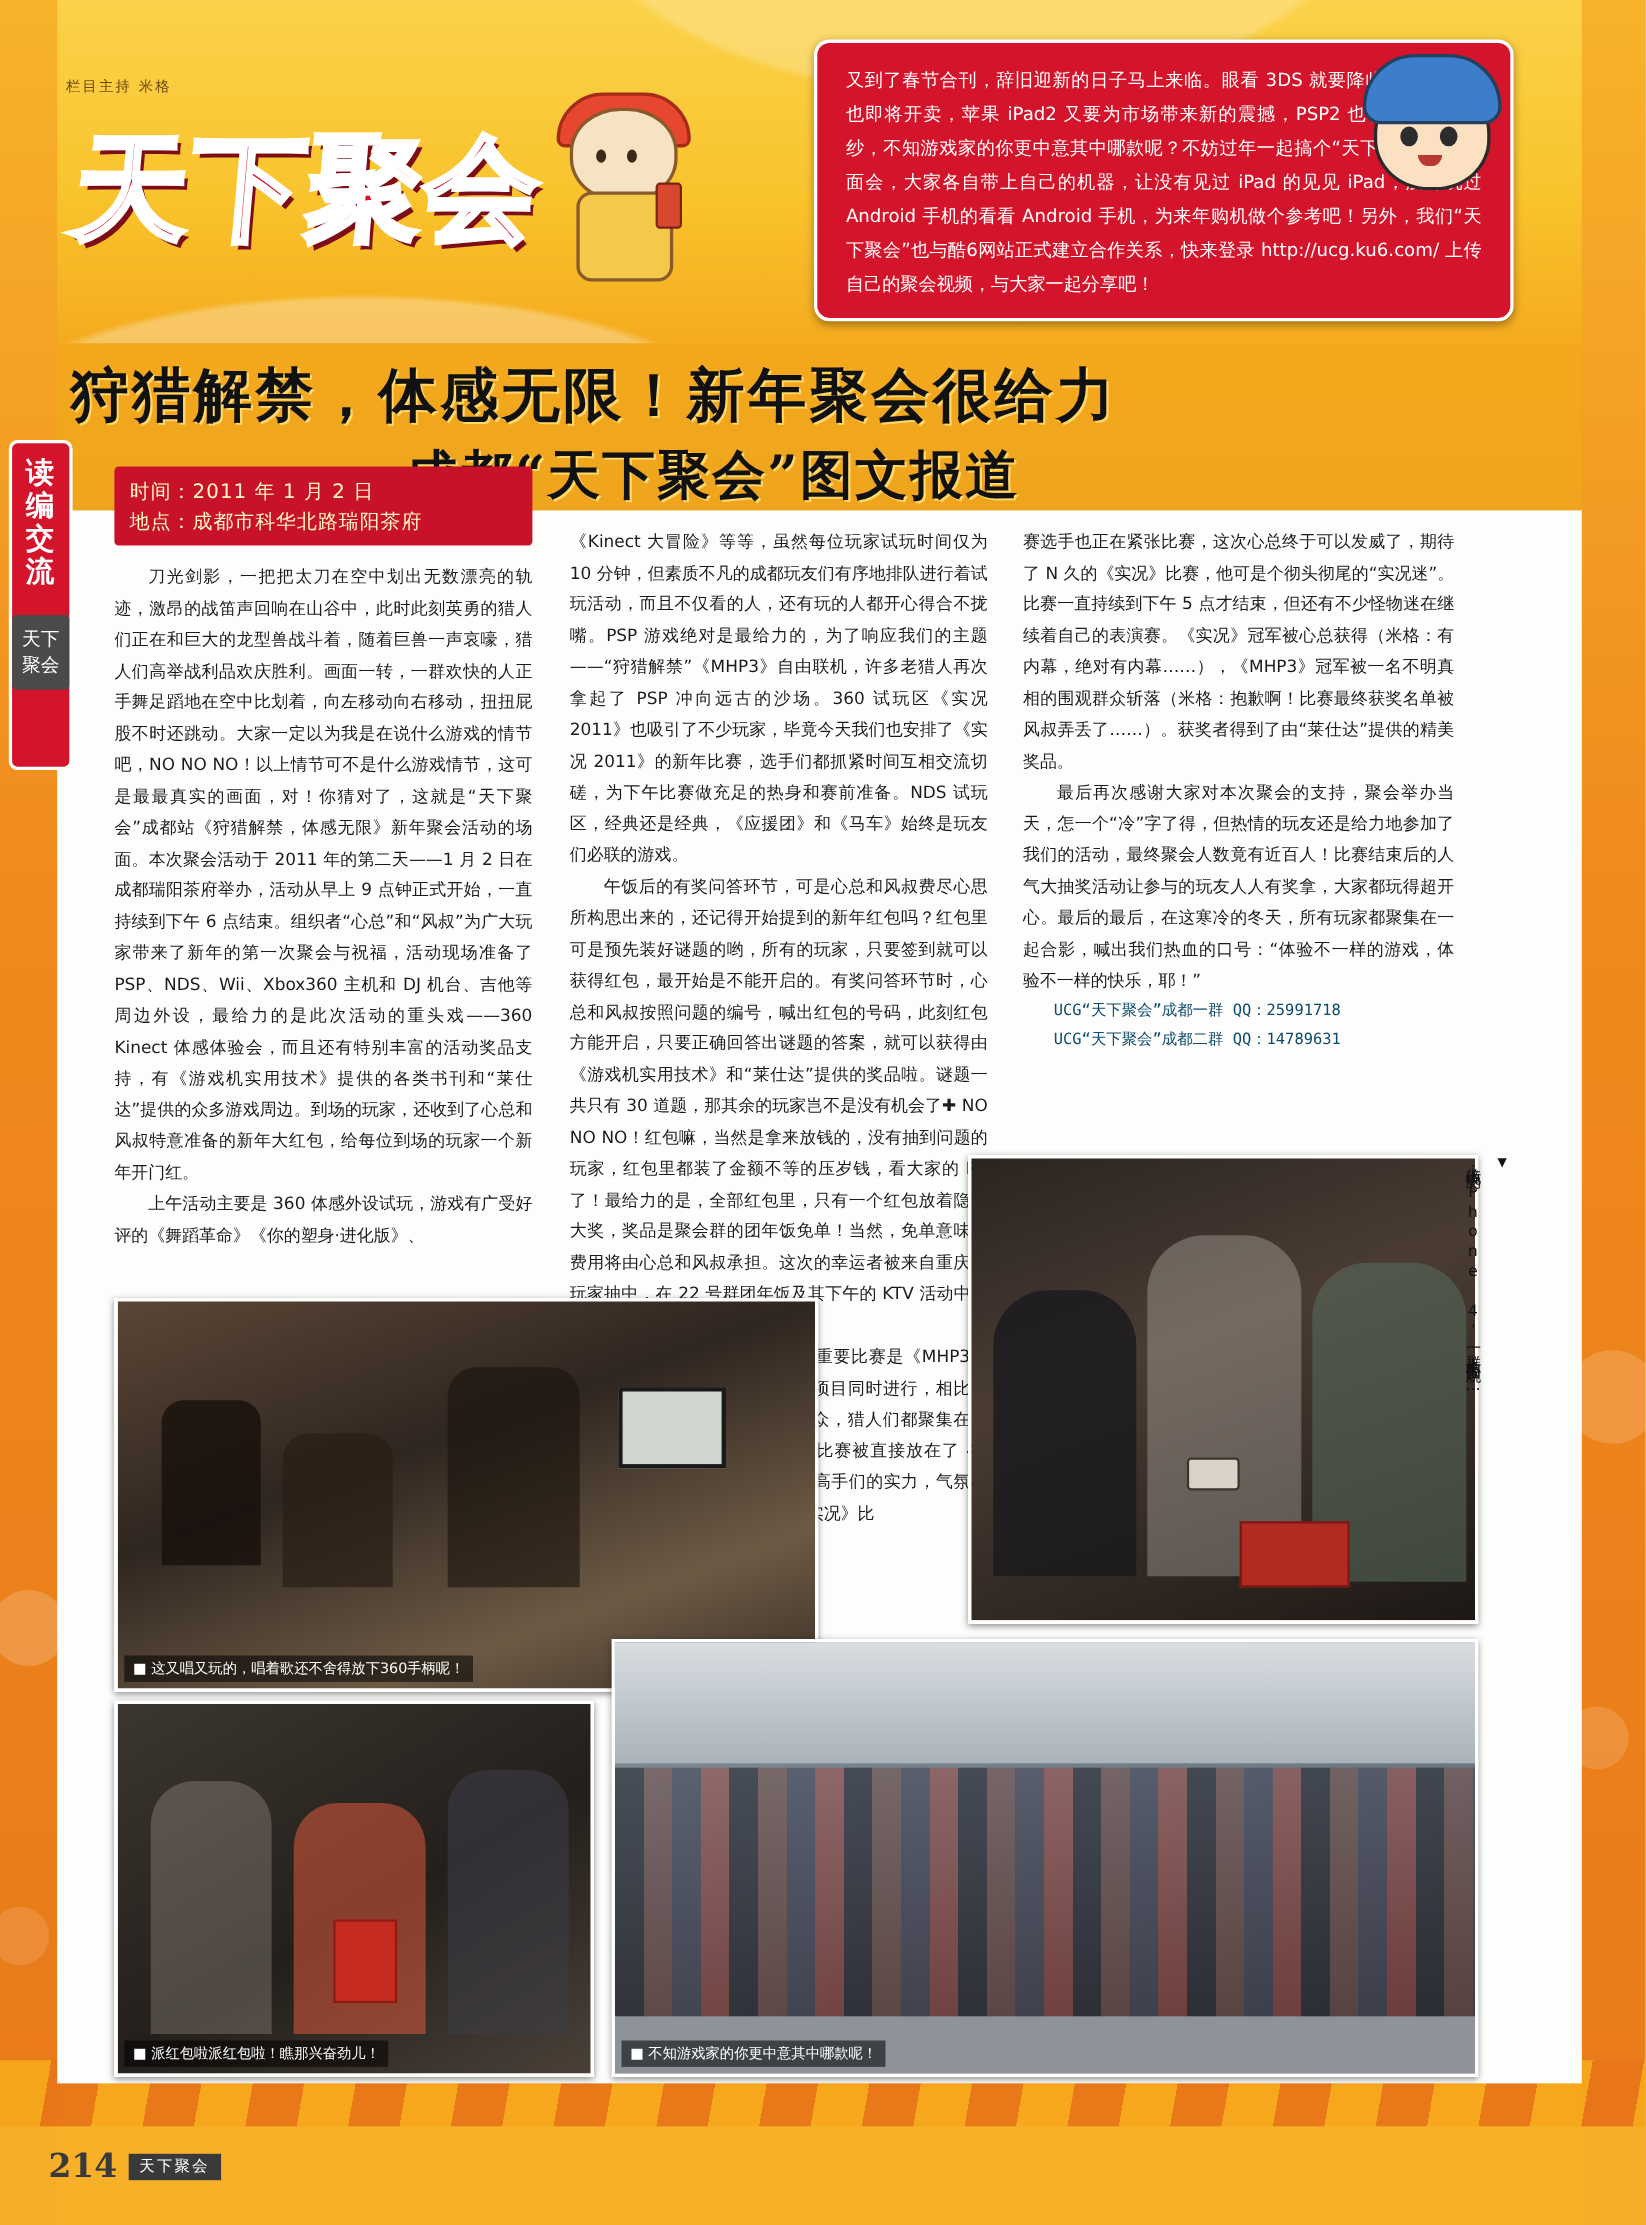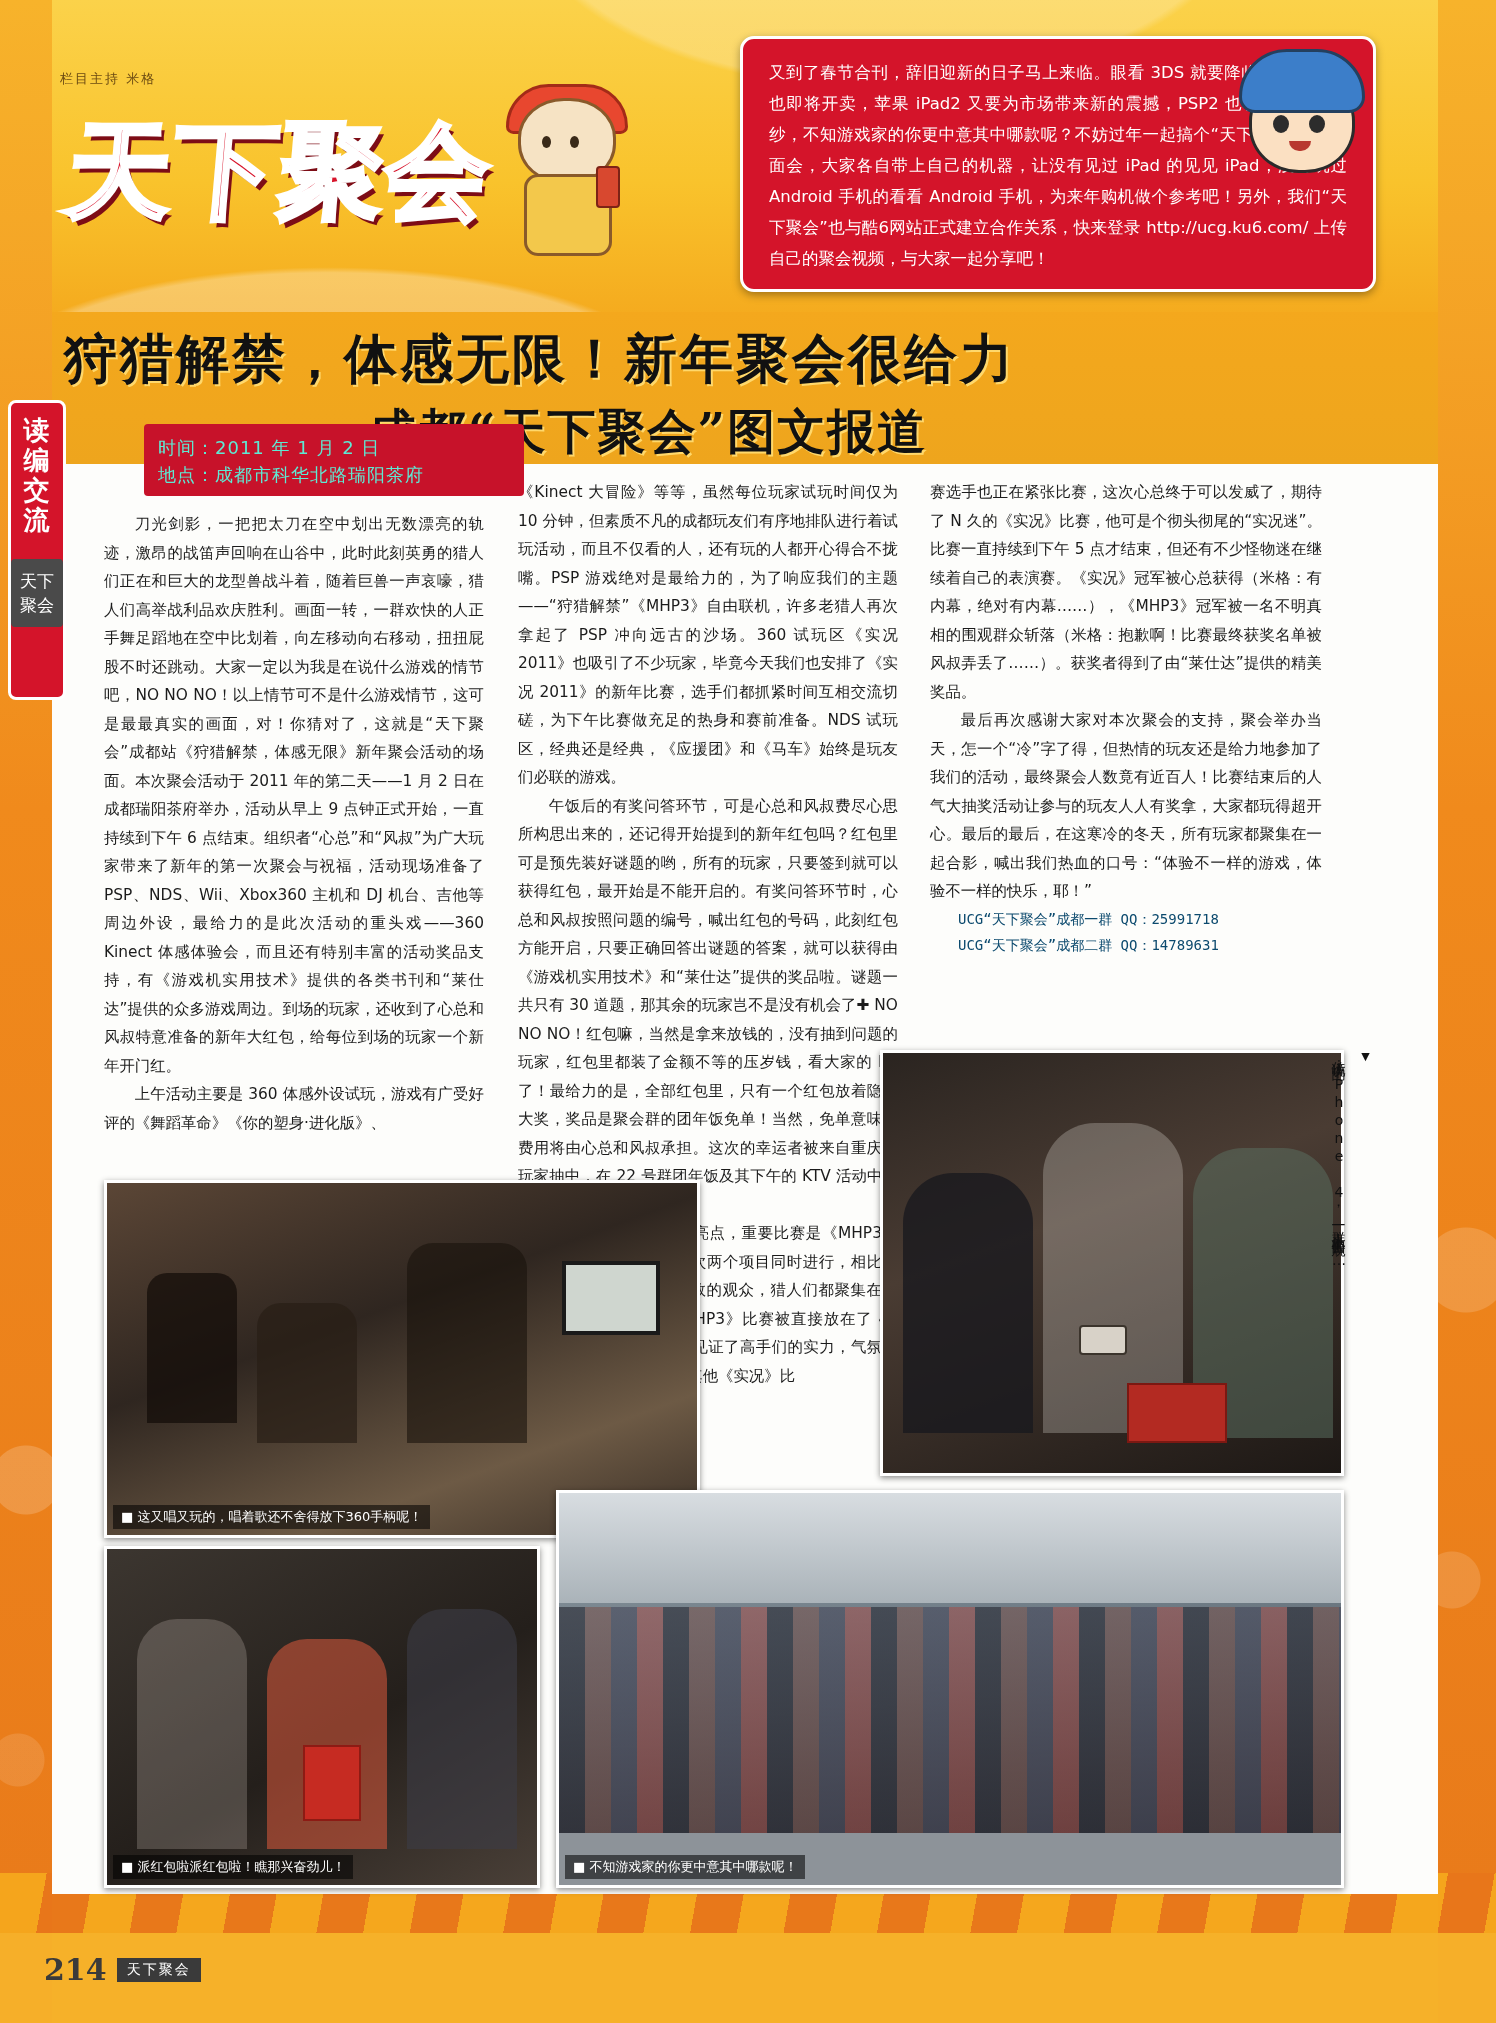--- a/index.html
+++ b/index.html
@@ -152,22 +152,22 @@
     font-family:"DejaVu Serif","Liberation Serif",serif;
   }
   .side-tab .sub{
     margin-top:24px;font-size:17px;line-height:24px;color:#fff;
     background:#4a4a4a;padding:10px 4px;border-radius:4px;
   }
 
   
   .info-box{
     position:absolute;left:104px;top:424px;width:380px;height:72px;
-    background:#c7122a;border-radius:4px;color:#5eead4;
-    padding:10px 14px;box-sizing:border-box;margin-left:40px;
+    background:#c7122a;border-radius:4px;color:#fef9c3;
+    padding:10px 14px;box-sizing:border-box;
   }
   .info-box div{font-size:18px;line-height:27px;letter-spacing:1px;}
 
   
   .col{
     position:absolute;font-size:15.4px;line-height:28.5px;color:#1b1b1b;
     text-align:justify;
     font-family:"DejaVu Sans","Liberation Sans",sans-serif;
   }
   .col p{margin:0 0 0 0;text-indent:2em;}
@@ -186,21 +186,21 @@
     position:absolute;border:3px solid #fff;box-shadow:0 2px 6px rgba(0,0,0,.45);
     overflow:hidden;
   }
   .cap{
     position:absolute;background:rgba(0,0,0,.55);color:#fff;font-size:13px;
     padding:3px 8px;left:6px;bottom:6px;white-space:nowrap;
   }
   .cap:before{content:"■ ";color:#fff;}
 
   .photo-a{left:104px;top:1180px;width:590px;height:352px;
-    background:linear-gradient(160deg,#5b4636 0%,#2f2620 40%,#6d5a45 75%,#3a2f26 100%);}
+    background:linear-gradient(160deg,#5b4636 0%,#2f2620 40%,#6d5a45 75%,#3a2f26 100%);padding-left:44px;}
   .photo-a .f1{position:absolute;left:40px;top:90px;width:90px;height:150px;background:rgba(20,14,10,.75);border-radius:20px 20px 0 0;}
   .photo-a .f2{position:absolute;left:150px;top:120px;width:100px;height:140px;background:rgba(40,30,22,.7);border-radius:24px 24px 0 0;}
   .photo-a .f3{position:absolute;left:300px;top:60px;width:120px;height:200px;background:rgba(25,18,12,.6);border-radius:26px 26px 0 0;}
   .photo-a .scr{position:absolute;left:455px;top:78px;width:90px;height:66px;background:#cfd6cf;border:4px solid #1a1a1a;}
 
   .photo-b{left:104px;top:1546px;width:430px;height:336px;
     background:linear-gradient(150deg,#3c3630 0%,#241f1b 55%,#4a4038 100%);}
   .photo-b .p1{position:absolute;left:30px;top:70px;width:110px;height:230px;background:rgba(230,220,210,.22);border-radius:40px 40px 0 0;}
   .photo-b .p2{position:absolute;left:160px;top:90px;width:120px;height:210px;background:rgba(220,90,60,.55);border-radius:40px 40px 0 0;}
   .photo-b .p3{position:absolute;left:300px;top:60px;width:110px;height:240px;background:rgba(60,60,70,.6);border-radius:36px 36px 0 0;}

